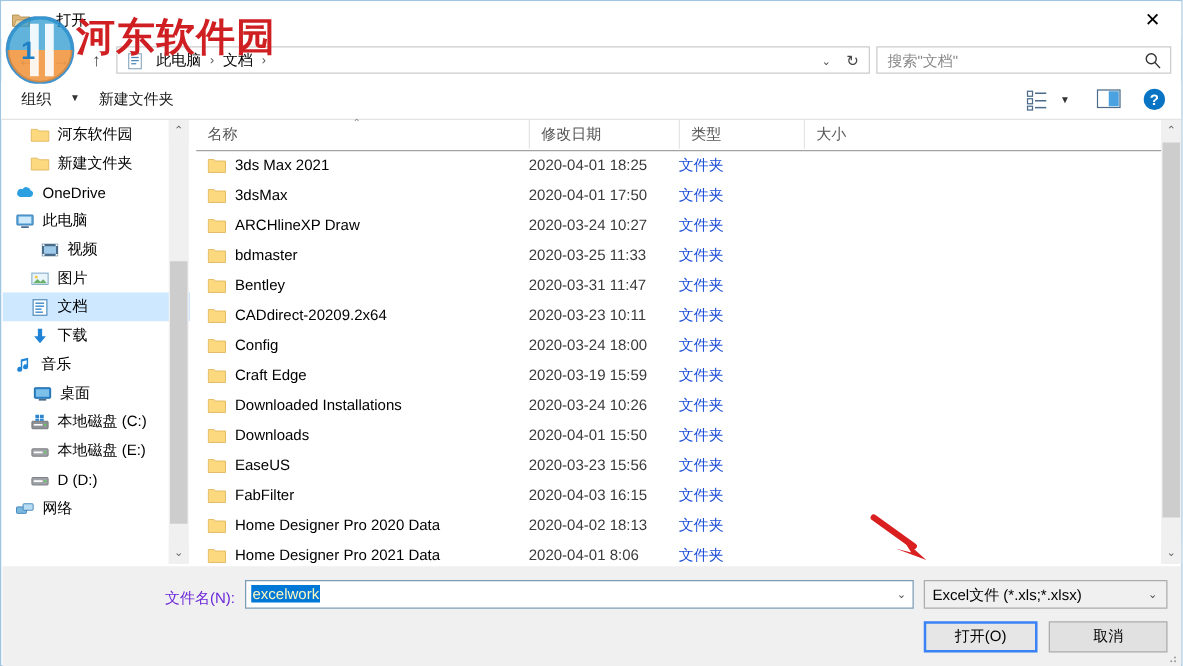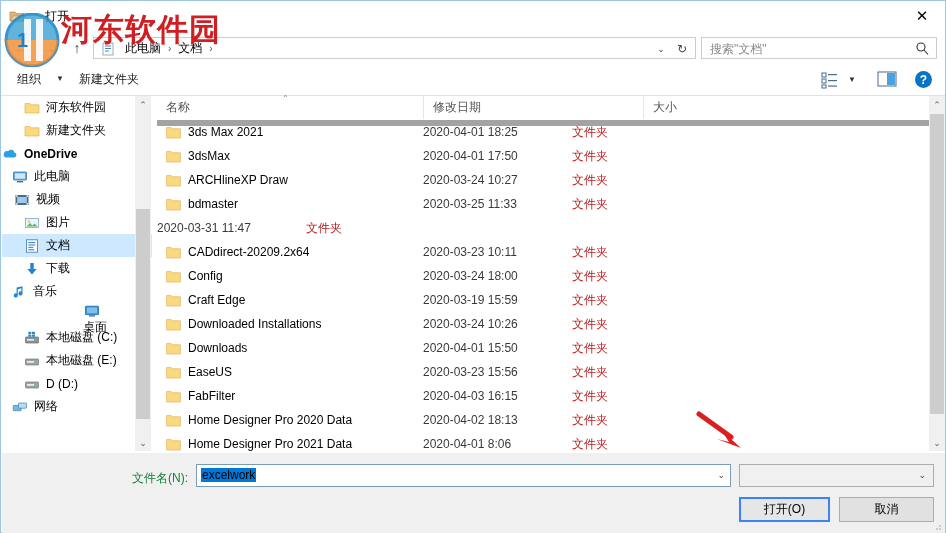--- a/index.html
+++ b/index.html
@@ -68,49 +68,49 @@
   .sb-left .up{top:0;}
   .sb-left .down{bottom:0;}
   .sb-left .thumb{position:absolute;left:1px;width:14px;background:#cdcdcd;}
 
   .splitter{position:absolute;left:151px;top:95px;width:5px;height:355px;background:#fff;}
 
   .pane-right{position:absolute;left:156px;top:95px;width:772px;height:355px;background:#fff;}
 
   
   .colhead{position:absolute;left:0;top:0;width:772px;height:24px;
-    border-bottom:6px solid #a3a3a3;background:#fff;}
+    border-bottom:1px solid #a3a3a3;background:#fff;}
   .ch{position:absolute;top:0;height:23px;display:flex;align-items:center;
     font-size:12px;color:#555;padding-left:9px;box-sizing:border-box;
     border-left:1px solid #e5e5e5;}
   .ch.first{border-left:none;}
   .ch-sort{position:absolute;left:125px;top:-2px;font-size:8px;color:#8a8a8a;}
 
   
   .filelist{position:absolute;left:0;top:24px;width:772px;height:331px;overflow:hidden;}
   .frow{height:24px;display:flex;align-items:center;font-size:12px;color:#000;}
   .f-name{position:relative;width:266px;display:flex;align-items:center;padding-left:9px;box-sizing:border-box;}
   .f-name .fico{width:15px;height:13px;margin-right:7px;flex:0 0 15px;}
   .f-date{width:120px;color:#3a3a3a;}
-  .f-type{width:100px;color:#b91c1c;margin-left:29px;}
+  .f-type{width:100px;color:#1d4ed8;}
   .f-size{width:80px;color:#3a3a3a;}
 
   .sb-right{position:absolute;left:928px;top:95px;width:16px;height:355px;background:#f0f0f0;}
   .sb-right .arrow{position:absolute;left:0;width:16px;height:17px;color:#606060;
     display:flex;align-items:center;justify-content:center;font-size:9px;background:#f0f0f0;}
   .sb-right .up{top:0;}
   .sb-right .down{bottom:0;}
   .sb-right .thumb{position:absolute;left:1px;width:14px;background:#cdcdcd;}
 
   
   .bottom{position:absolute;left:1px;top:452px;width:943px;height:80px;background:#f0f0f0;}
-  .fn-label{position:absolute;left:131px;top:469px;font-size:12px;color:#15803d;}
+  .fn-label{position:absolute;left:131px;top:469px;font-size:12px;color:#6d28d9;}
   .fn-input{position:absolute;left:195px;top:463px;width:535px;height:23px;
     border:1px solid #7a9cb5;background:#fff;box-sizing:border-box;}
-  .fn-value{position:absolute;left:4px;top:3px;font-size:12px;color:#000000;background:#0078d7;padding:0 1px;}
+  .fn-value{position:absolute;left:4px;top:3px;font-size:12px;color:#fef9c3;background:#0078d7;padding:0 1px;}
   .fn-caret{position:absolute;right:5px;top:5px;font-size:9px;color:#444;}
   .ft-select{position:absolute;left:738px;top:463px;width:195px;height:23px;
     border:1px solid #acacac;background:#f0f0f0;box-sizing:border-box;}
   .ft-value{position:absolute;left:6px;top:3px;font-size:12px;color:#000;}
   .ft-caret{position:absolute;right:7px;top:5px;font-size:9px;color:#444;}
   .btn{position:absolute;top:496px;height:25px;background:#e1e1e1;border:1px solid #adadad;
     display:flex;align-items:center;justify-content:center;font-size:12px;color:#000;box-sizing:border-box;}
   .btn-open{left:738px;width:91px;border:2px solid #3b82f6;background:#e6e6e6;}
   .btn-cancel{left:838px;width:95px;}
   .grip{position:absolute;right:3px;bottom:2px;width:10px;height:10px;}
@@ -218,39 +218,39 @@
         <span>河东软件园</span>
       </div>
       <div class="nav-item nav-indent-1" style="padding-left: 22px;">
         <span class="ico">
           <svg width="16" height="16" viewBox="0 0 16 16">
             <path d="M1 3.5h5l1 1.3h8V13H1z" fill="#fcd97f" stroke="#e0b65c" stroke-width="0.7"></path>
           </svg>
         </span>
         <span>新建文件夹</span>
       </div>
-      <div class="nav-item nav-indent-0" style=" font-weight: bold;">
+      <div class="nav-item nav-indent-0" style="padding-left: 10px;">
         <span class="ico">
           <svg width="16" height="16" viewBox="0 0 16 16">
             <path d="M4 11.5h8.2a2.6 2.6 0 0 0 .3-5.1A3.6 3.6 0 0 0 6 5.3 2.9 2.9 0 0 0 4 11.5z" fill="#2b9fe0"></path>
           </svg>
         </span>
         <span>OneDrive</span>
       </div>
       <div class="nav-item nav-indent-0" style="padding-left: 10px;">
         <span class="ico">
           <svg width="16" height="16" viewBox="0 0 16 16">
             <rect x="1.5" y="3" width="13" height="8" rx="0.5" fill="#5ba7dd" stroke="#3a7fb5" stroke-width="0.8"></rect>
             <rect x="3" y="4.3" width="10" height="5.4" fill="#cfe8fa"></rect>
             <rect x="5" y="12" width="6" height="1.4" fill="#4a6b8a"></rect>
           </svg>
         </span>
         <span>此电脑</span>
       </div>
-      <div class="nav-item nav-indent-1" style="padding-left: 12px;">
+      <div class="nav-item nav-indent-1" style="padding-left: 30px;">
         <span class="ico">
           <svg width="16" height="16" viewBox="0 0 16 16">
             <rect x="1.5" y="3" width="13" height="10" fill="#4a6b8a"></rect>
             <rect x="3.2" y="5" width="9.6" height="6" fill="#9ec9e8"></rect>
             <rect x="2" y="3.4" width="1.6" height="1.4" fill="#fff"></rect>
             <rect x="2" y="11.2" width="1.6" height="1.4" fill="#fff"></rect>
             <rect x="12.5" y="3.4" width="1.6" height="1.4" fill="#fff"></rect>
             <rect x="12.5" y="11.2" width="1.6" height="1.4" fill="#fff"></rect>
           </svg>
         </span>
@@ -287,21 +287,21 @@
         <span>下载</span>
       </div>
       <div class="nav-item nav-indent-1" style="padding-left: 9px;">
         <span class="ico">
           <svg width="16" height="16" viewBox="0 0 16 16">
             <path d="M11.5 2.2v7.2a2 2 0 1 1-1.2-1.8V4.2L6.8 5.2v6.2a2 2 0 1 1-1.2-1.8V3.6z" fill="#1f84d6"></path>
           </svg>
         </span>
         <span>音乐</span>
       </div>
-      <div class="nav-item nav-indent-1" style="padding-left: 36px; flex-direction: column;">
+      <div class="nav-item nav-indent-1" style="padding-left: 24px;">
         <span class="ico">
           <svg width="16" height="16" viewBox="0 0 16 16">
             <rect x="1.5" y="3.2" width="13" height="8.4" rx="0.6" fill="#2f86cc" stroke="#1f6ba8" stroke-width="0.8"></rect>
             <rect x="2.8" y="4.4" width="10.4" height="6" fill="#7dc0ea"></rect>
             <rect x="5" y="12.2" width="6" height="1.3" fill="#4a6b8a"></rect>
           </svg>
         </span>
         <span>桌面</span>
       </div>
       <div class="nav-item nav-indent-1" style="padding-left: 22px;">
@@ -359,20 +359,23 @@
 
   <div class="pane-right">
     <div class="colhead" id="colhead">
         <div class="ch first" style="left: 0px; width: 266px;">
           <span>名称</span>
           <span class="ch-sort">⌃</span>
         </div>
         <div class="ch" style="left: 266px; width: 120px;">
           <span>修改日期</span>
         </div>
+        <div class="ch" style="left: 386px; width: 100px;">
+          <span>类型</span>
+        </div>
         <div class="ch" style="left: 486px; width: 80px;">
           <span>大小</span>
         </div>
       </div>
     <div class="filelist" id="filelist">
         <div class="frow">
           <div class="f-name">
             <span class="fico"><svg width="15" height="13" viewBox="0 0 15 13">
                 <path d="M0.6 1.6h4.6l0.9 1.2h8.3V12H0.6z" fill="#fcd97f" stroke="#e0b65c" stroke-width="0.7"></path>
               </svg></span>
@@ -409,20 +412,26 @@
             <span class="fico"><svg width="15" height="13" viewBox="0 0 15 13">
                 <path d="M0.6 1.6h4.6l0.9 1.2h8.3V12H0.6z" fill="#fcd97f" stroke="#e0b65c" stroke-width="0.7"></path>
               </svg></span>
             <span>bdmaster</span>
           </div>
           <div class="f-date">2020-03-25 11:33</div>
           <div class="f-type">文件夹</div>
           <div class="f-size"></div>
         </div>
         <div class="frow">
+          <div class="f-name">
+            <span class="fico"><svg width="15" height="13" viewBox="0 0 15 13">
+                <path d="M0.6 1.6h4.6l0.9 1.2h8.3V12H0.6z" fill="#fcd97f" stroke="#e0b65c" stroke-width="0.7"></path>
+              </svg></span>
+            <span>Bentley</span>
+          </div>
           <div class="f-date">2020-03-31 11:47</div>
           <div class="f-type">文件夹</div>
           <div class="f-size"></div>
         </div>
         <div class="frow">
           <div class="f-name">
             <span class="fico"><svg width="15" height="13" viewBox="0 0 15 13">
                 <path d="M0.6 1.6h4.6l0.9 1.2h8.3V12H0.6z" fill="#fcd97f" stroke="#e0b65c" stroke-width="0.7"></path>
               </svg></span>
             <span>CADdirect-20209.2x64</span>
@@ -530,20 +539,21 @@
 
   <div class="bottom"></div>
 
   <span class="fn-label">文件名(N):</span>
   <div class="fn-input">
     <span class="fn-value">excelwork</span>
     <span class="fn-caret">⌄</span>
   </div>
 
   <div class="ft-select">
+    <span class="ft-value">Excel文件 (*.xls;*.xlsx)</span>
     <span class="ft-caret">⌄</span>
   </div>
 
   <div class="btn btn-open">打开(O)</div>
   <div class="btn btn-cancel">取消</div>
 
   <span class="grip">
     <svg width="10" height="10" viewBox="0 0 10 10">
       <circle cx="8" cy="8" r="0.8" fill="#999"></circle>
         <circle cx="5" cy="8" r="0.8" fill="#999"></circle>

